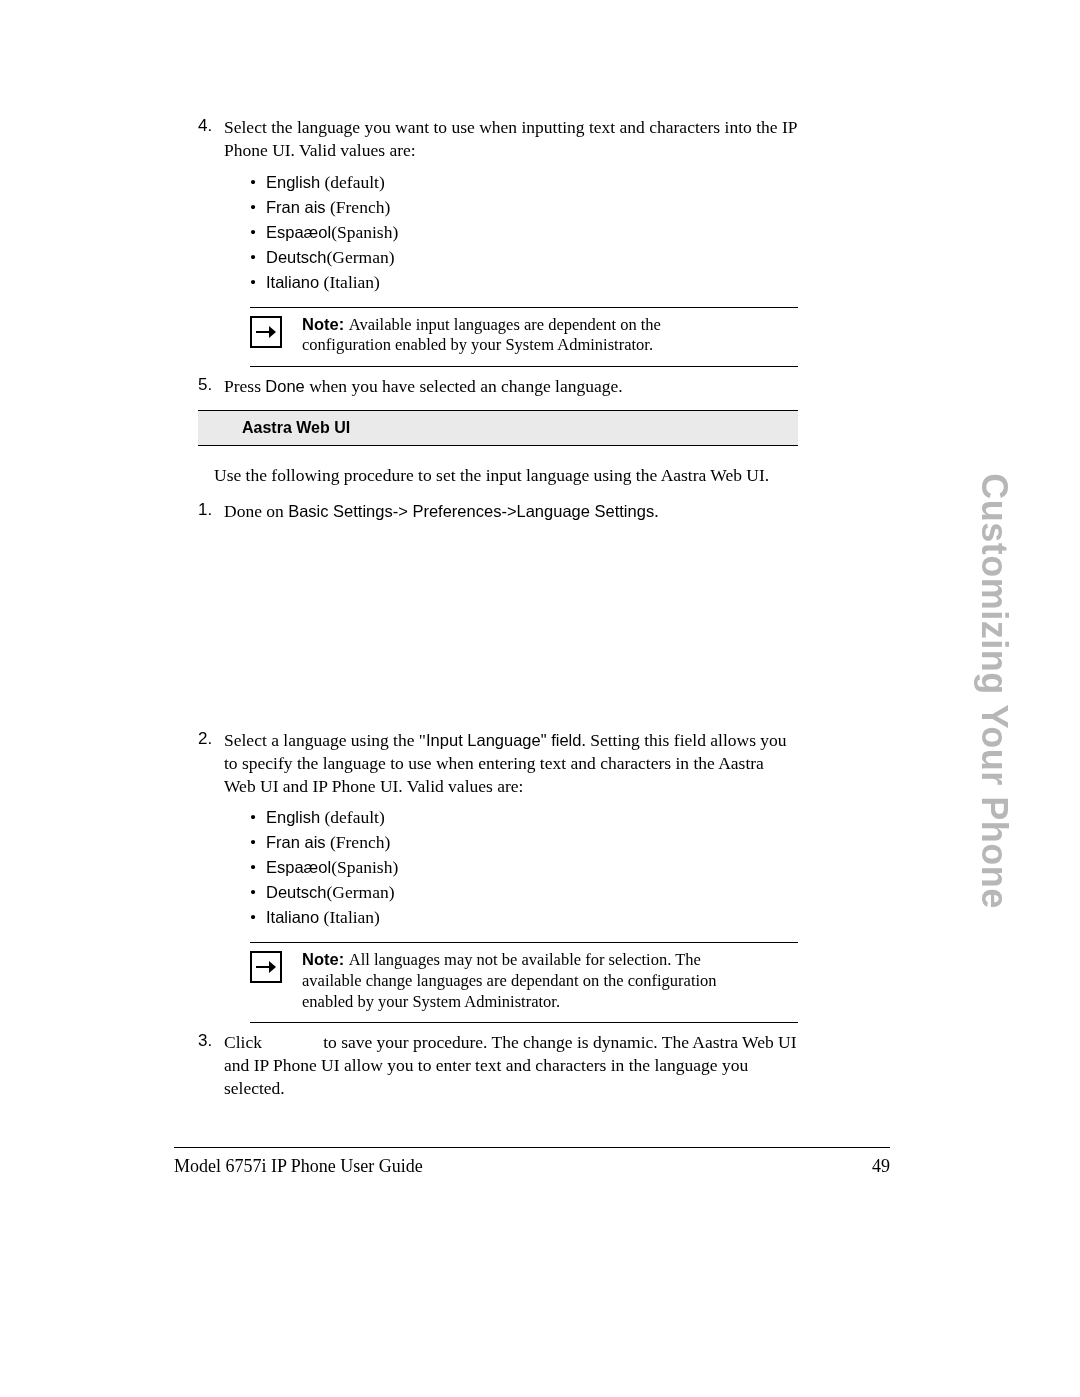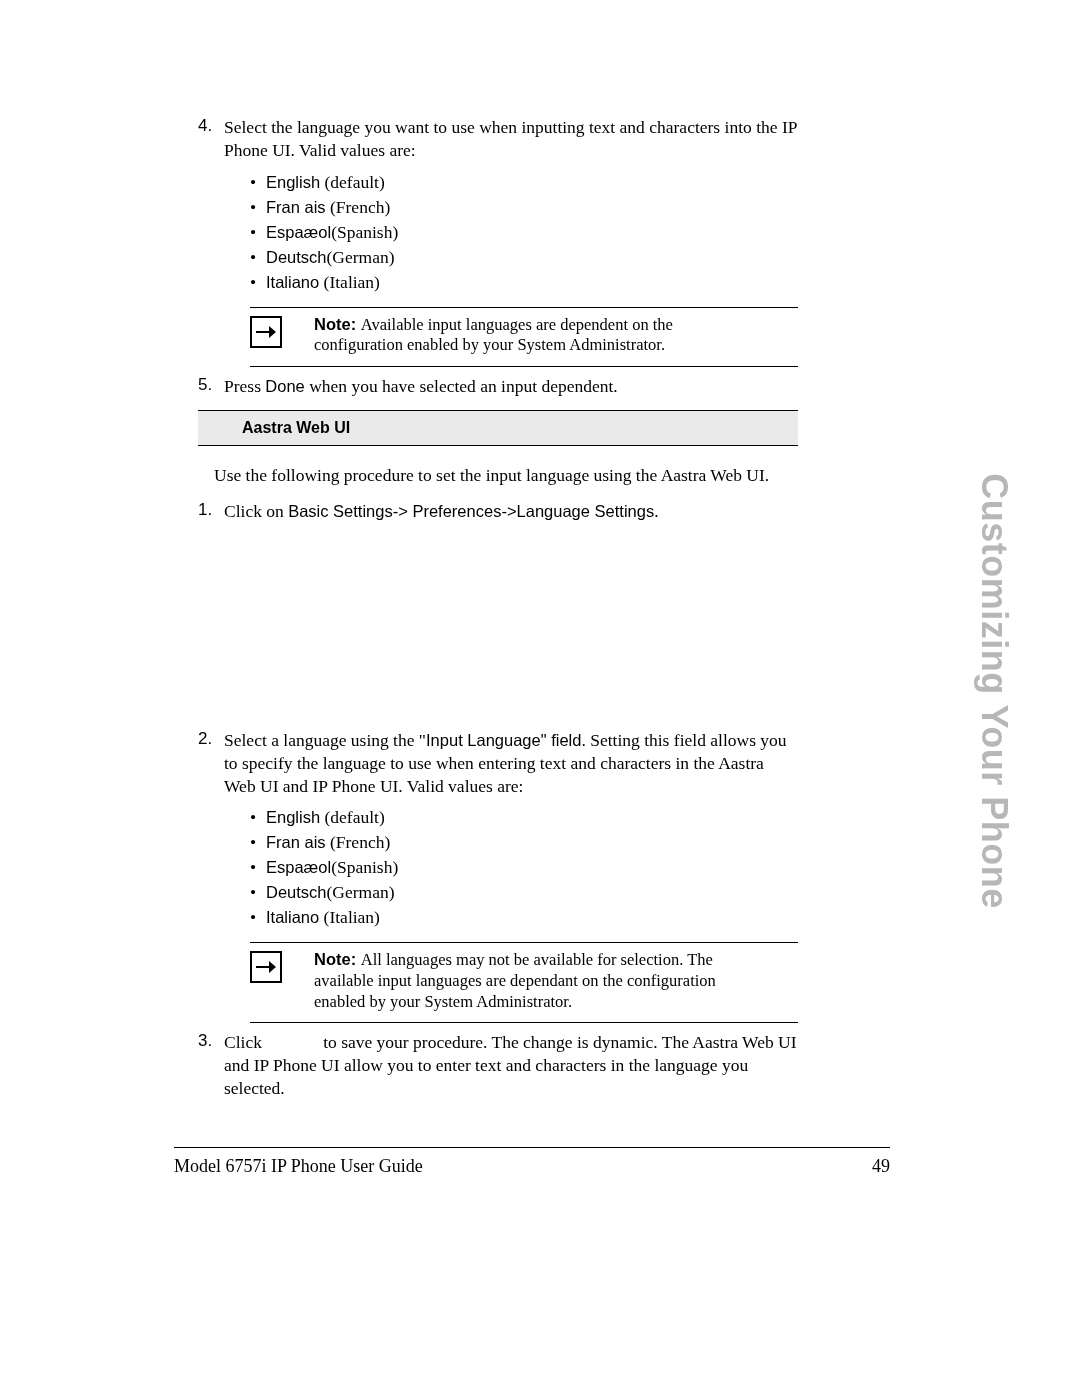--- a/index.html
+++ b/index.html
@@ -76,21 +76,21 @@
     left: 0;
     top: 0;
   }
   .note-block {
     border-top: 1.2px solid #000;
     border-bottom: 1.2px solid #000;
     margin: 14px 0 8px 26px;
     padding: 6px 0 10px 0;
     display: flex;
     align-items: flex-start;
-    gap: 32px;
+    gap: 20px;
   }
   .note-block .arrow-box {
     flex-shrink: 0;
     width: 28px;
     height: 28px;
     border: 2.5px solid #000;
     display: flex;
     align-items: center;
     justify-content: center;
     margin-top: 2px;
@@ -165,35 +165,35 @@
           </div>
           <div class="note-text">
             <span class="note-label">Note: </span><span>Available input languages are dependent on the configuration enabled by your System Administrator.</span>
           </div>
         </div>
       </li>
 
       <li style="margin-top:6px;">
         <span class="num sans">5.</span>
         <div class="line-top">
-          <span>Press </span><span class="sans">Done</span><span> when you have selected an input dependent.</span>
+          <span>Press </span><span class="sans">Done</span><span> when you have selected an change language.</span>
         </div>
       </li>
     </ol>
 
     <hr class="section-hr">
     <div class="section-bar">Aastra Web UI</div>
 
     <p class="para" style="margin-top:18px; margin-left:16px;">Use the following procedure to set the input language using the Aastra Web UI.</p>
 
     <ol style="margin-top:14px;">
       <li>
         <span class="num sans">1.</span>
         <div class="line-top">
-          <span>Click on </span><span class="sans">Basic Settings-&gt; Preferences-&gt;Language Settings</span><span>.</span>
+          <span>Done on </span><span class="sans">Basic Settings-&gt; Preferences-&gt;Language Settings</span><span>.</span>
         </div>
       </li>
 
       <li style="padding-left:0;">
         <div class="screenshot-gap"></div>
       </li>
 
       <li style="margin-top:30px;">
         <span class="num sans">2.</span>
         <div class="line-top">
@@ -207,21 +207,21 @@
           <li><span class="sans">Italiano</span><span> (Italian)</span></li>
         </ul>
 
         <div class="note-block">
           <div class="arrow-box">
             <svg width="20" height="14" viewBox="0 0 20 14">
                 <path d="M0 6 h13 V1 l7 6 l-7 6 V8 H0 Z" fill="#000"></path>
               </svg>
           </div>
           <div class="note-text">
-            <span class="note-label">Note: </span><span>All languages may not be available for selection. The available input languages are dependant on the configuration enabled by your System Administrator.</span>
+            <span class="note-label">Note: </span><span>All languages may not be available for selection. The available change languages are dependant on the configuration enabled by your System Administrator.</span>
           </div>
         </div>
       </li>
 
       <li style="margin-top:4px;">
         <span class="num sans">3.</span>
         <div class="line-top" style="white-space:pre-wrap;">Click              to save your procedure. The change is dynamic. The Aastra Web UI and IP Phone UI allow you to enter text and characters in the language you selected.</div>
       </li>
     </ol>
 

